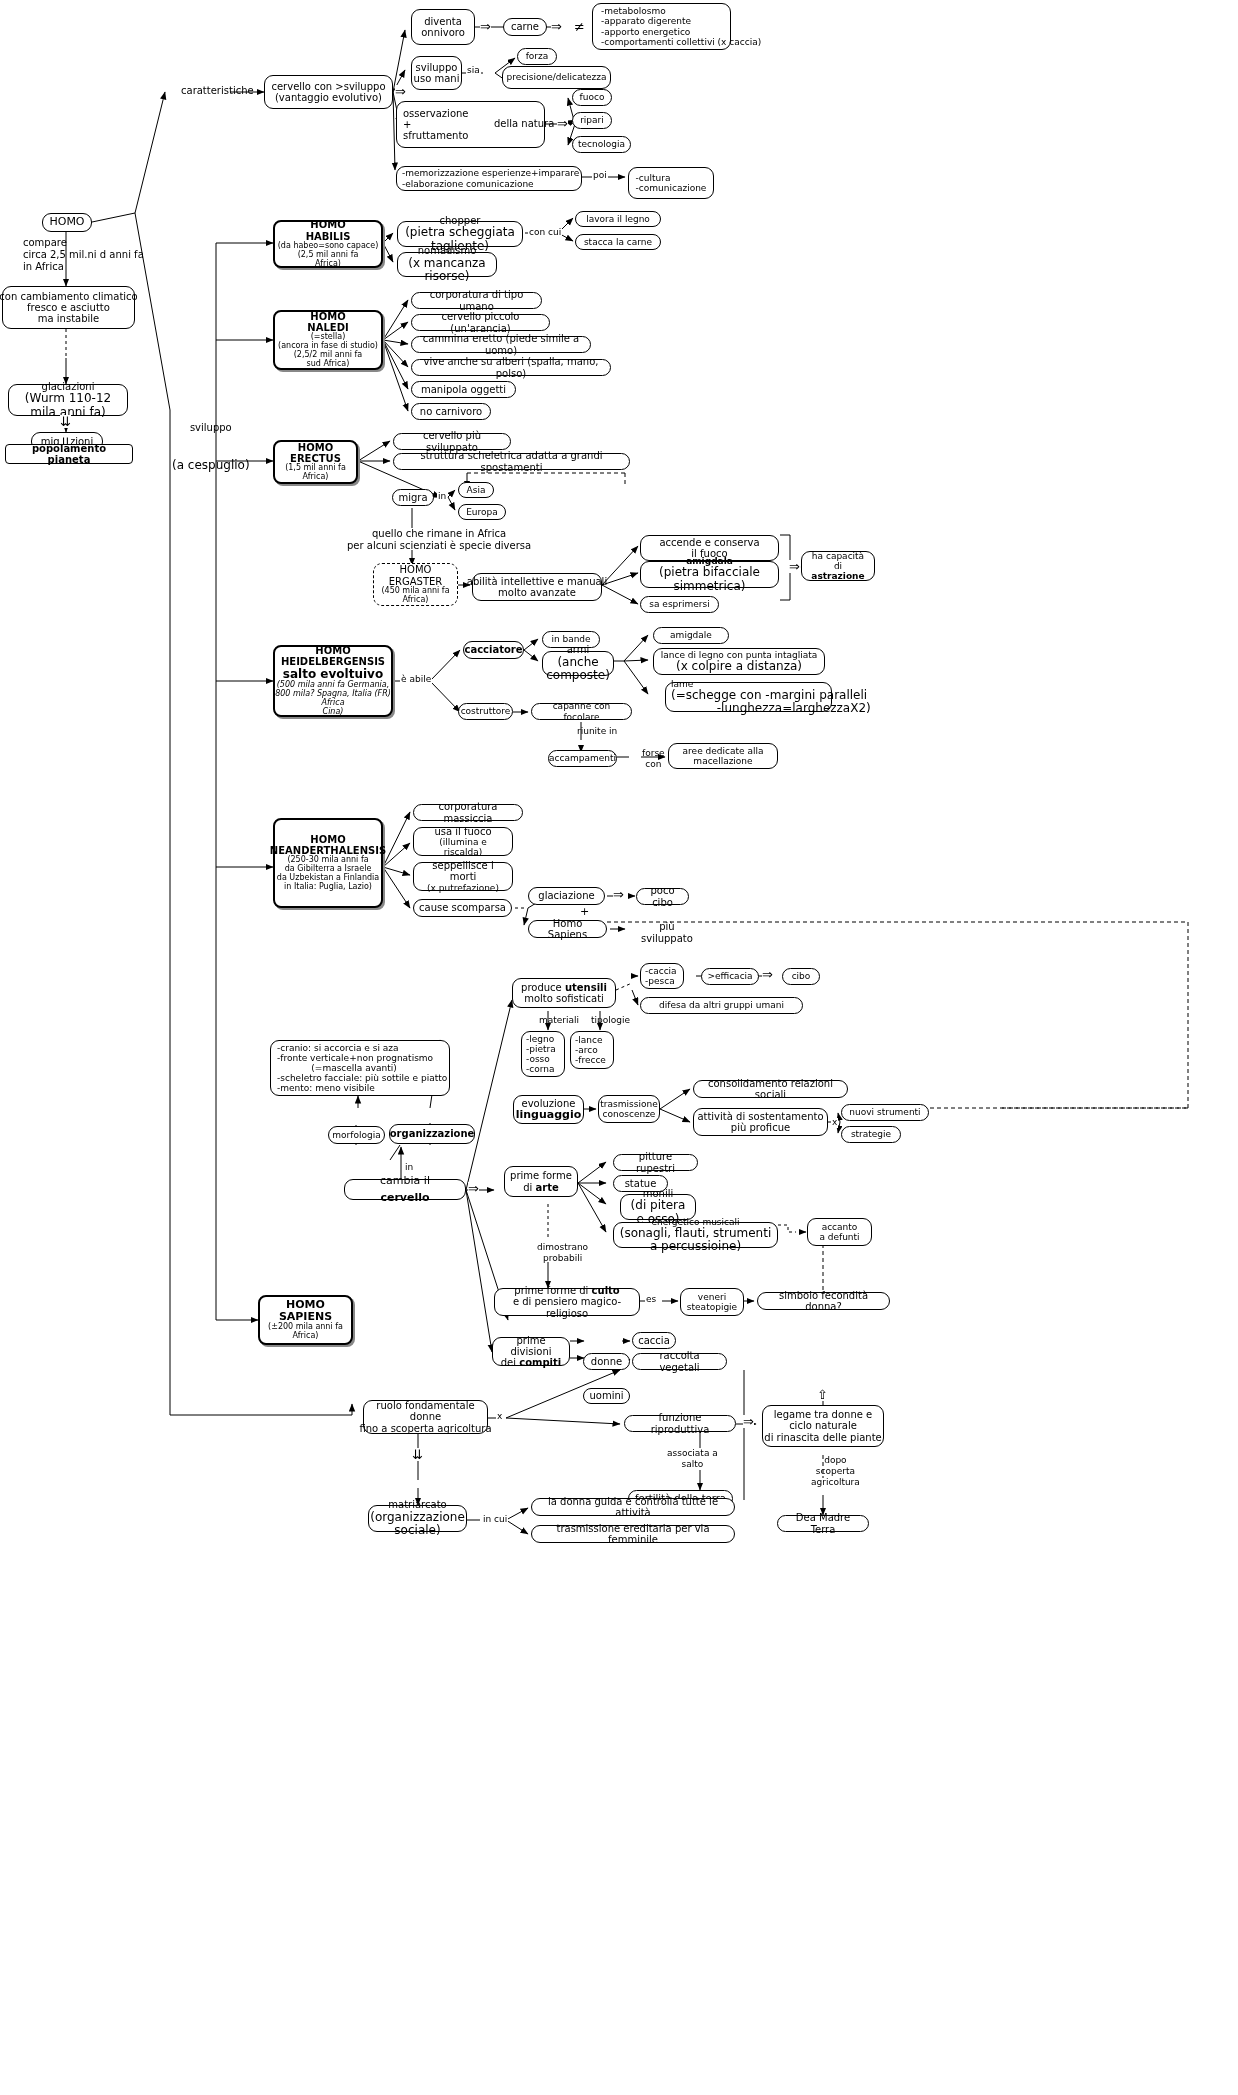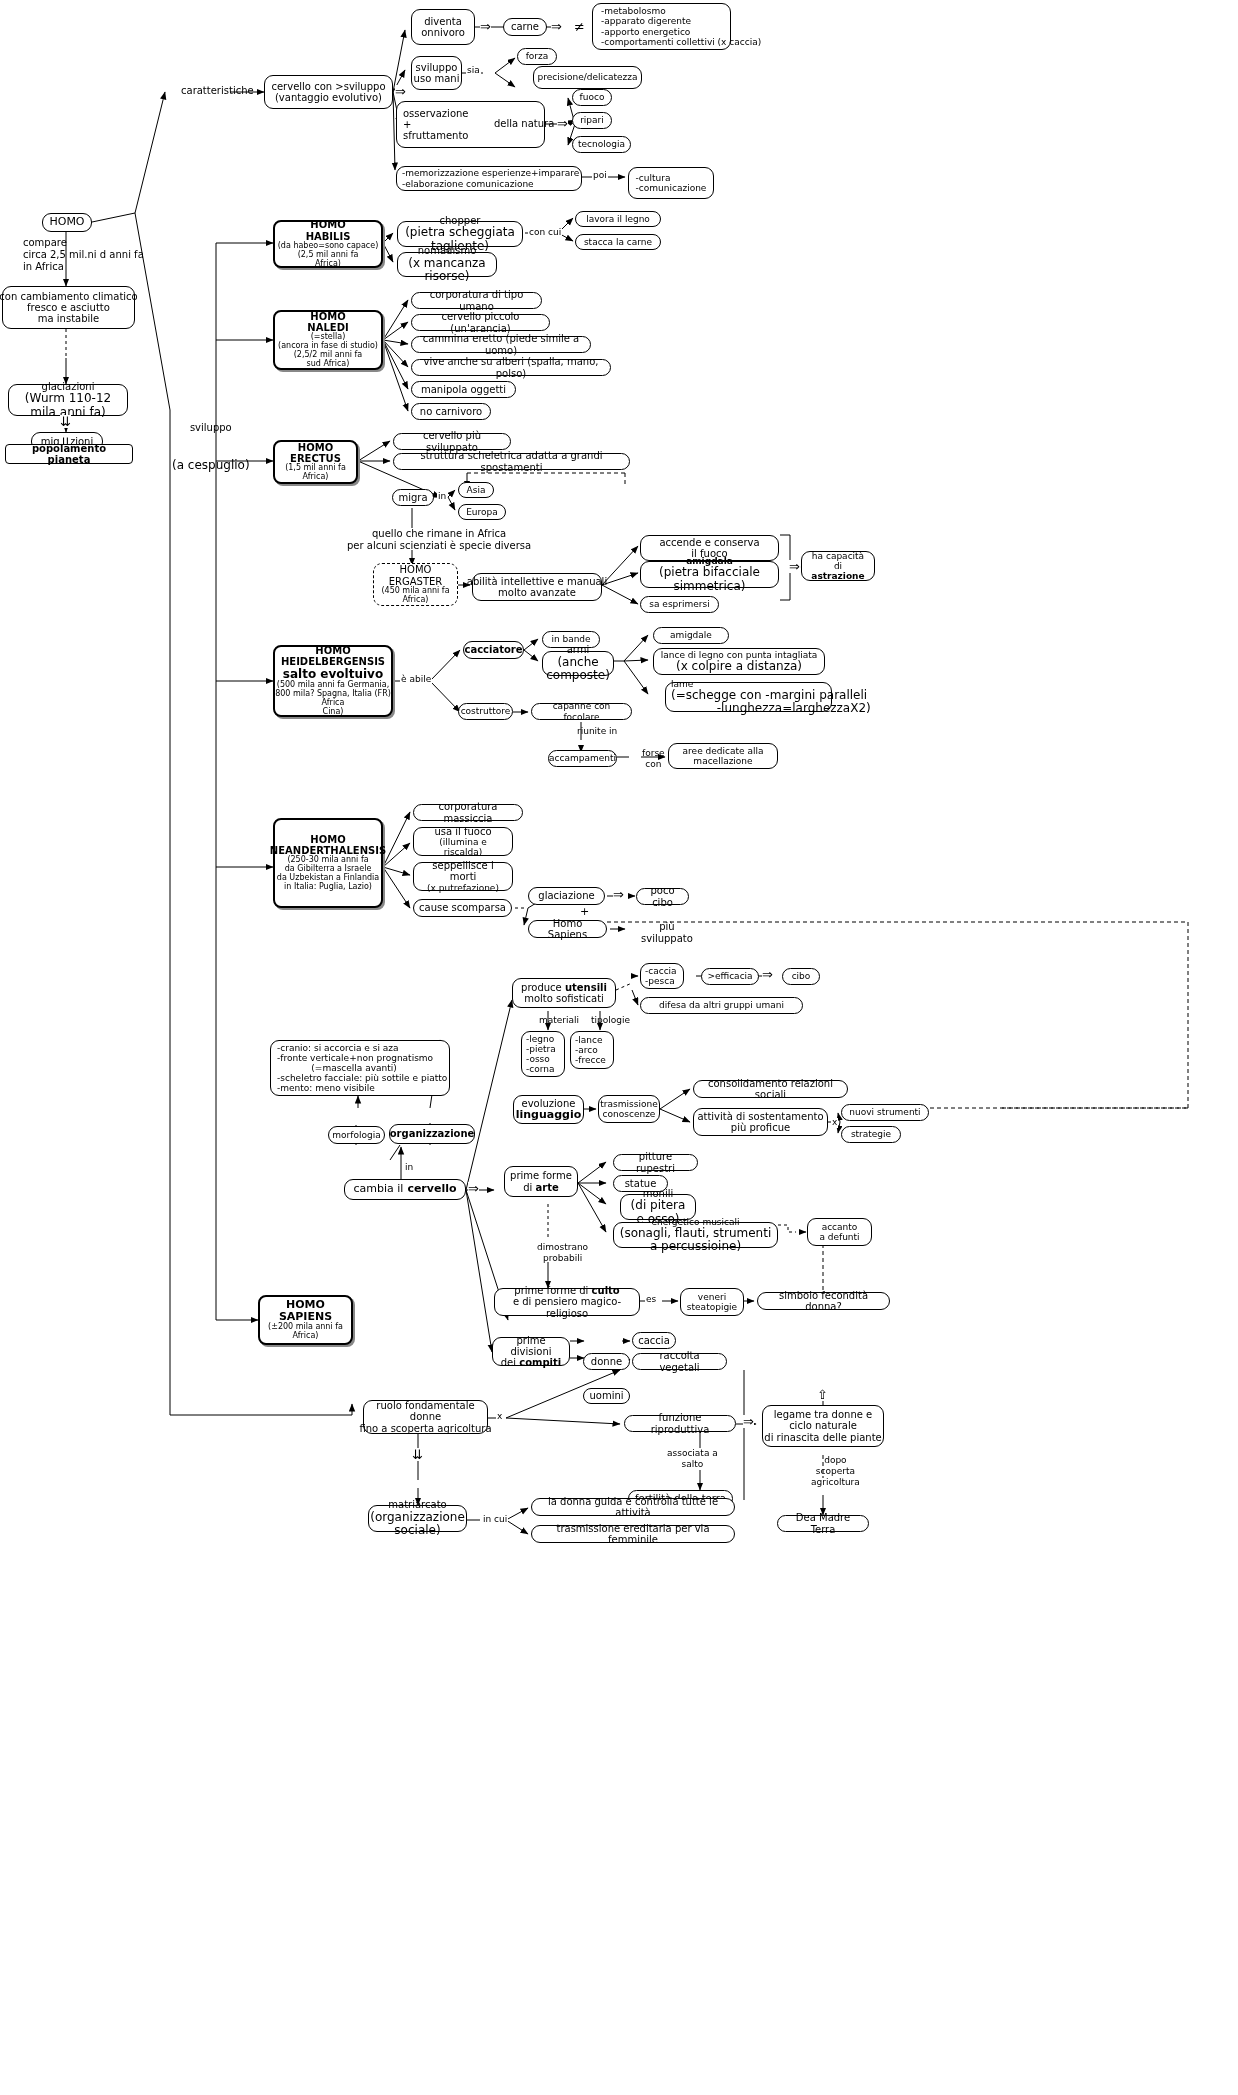--- a/index.html
+++ b/index.html
@@ -273,21 +273,21 @@
   </div>
 
   <div class="node f10" style="left:411px;top:56px;width:51px;height:34px;white-space:pre;">
     <span>sviluppo
 uso mani</span>
   </div>
   <div class="lbl" style="left:466px;top:66px;">sia</div>
   <div class="node f9" style="left:517px;top:48px;width:40px;height:17px;">
     <span>forza</span>
   </div>
-  <div class="node f9" style="left:533px;top:66px;width:109px;height:23px;">
+  <div class="node f9" style="left:502px;top:66px;width:109px;height:23px;">
     <span>precisione/delicatezza</span>
   </div>
 
   <div class="node left f10" style="left:396px;top:101px;width:149px;height:47px;white-space:pre;padding-left:6px;justify-content:center;">
     <span>osservazione
 +
 sfruttamento</span>
   </div>
   <div class="plain f10" style="left:477px;top:118px;">della natura</div>
   <div class="op" style="left:557px;top:117px;">⇒</div>
@@ -411,21 +411,21 @@
   <div class="op" style="left:789px;top:560px;">⇒</div>
   <div class="node" style="left:801px;top:551px;width:74px;height:30px;">
     <span class="f9">ha capacità di</span>
     <span class="f9 ttl">astrazione</span>
   </div>
 
   <div class="node thick" style="left:273px;top:645px;width:120px;height:72px;">
     <span class="f10 ttl" style="white-space:pre;">HOMO
 HEIDELBERGENSIS</span>
     <span class="f8 ttl">salto evoltuivo</span>
-    <span class="sub" style="white-space:pre;">(500 mila anni fa Germania,
+    <span class="sub" style="white-space:pre;font-style:italic;">(500 mila anni fa Germania,
 800 mila? Spagna, Italia (FR)
 Africa
 Cina)</span>
   </div>
   <div class="lbl" style="left:400px;top:675px;">è abile</div>
   <div class="node f10 ttl" style="left:463px;top:641px;width:61px;height:18px;">
     <span>cacciatore</span>
   </div>
   <div class="node f9" style="left:542px;top:631px;width:58px;height:17px;">
     <span>in bande</span>
@@ -514,21 +514,21 @@
 -mento: meno visibile</span>
   </div>
   <div class="node f9" style="left:328px;top:1126px;width:57px;height:18px;">
     <span>morfologia</span>
   </div>
   <div class="node f10 ttl" style="left:389px;top:1124px;width:86px;height:20px;">
     <span>organizzazione</span>
   </div>
   <div class="plain f9" style="left:388px;top:1162px;">in</div>
 
-  <div class="node f11" style="left:344px;top:1179px;width:122px;height:21px;flex-direction:row;gap:4px;">
+  <div class="node f11" style="left:344px;top:1179px;width:122px;height:21px;flex-direction:column;gap:4px;">
     <span>cambia il</span>
     <span class="ttl">cervello</span>
   </div>
   <div class="op" style="left:468px;top:1182px;">⇒</div>
 
   <div class="node" style="left:512px;top:978px;width:104px;height:30px;">
     <span class="f10"><span>produce</span> <b>utensili</b></span>
     <span class="f10">molto sofisticati</span>
   </div>
   <div class="node left f9" style="left:640px;top:963px;width:44px;height:26px;padding-left:4px;justify-content:center;white-space:pre;">

